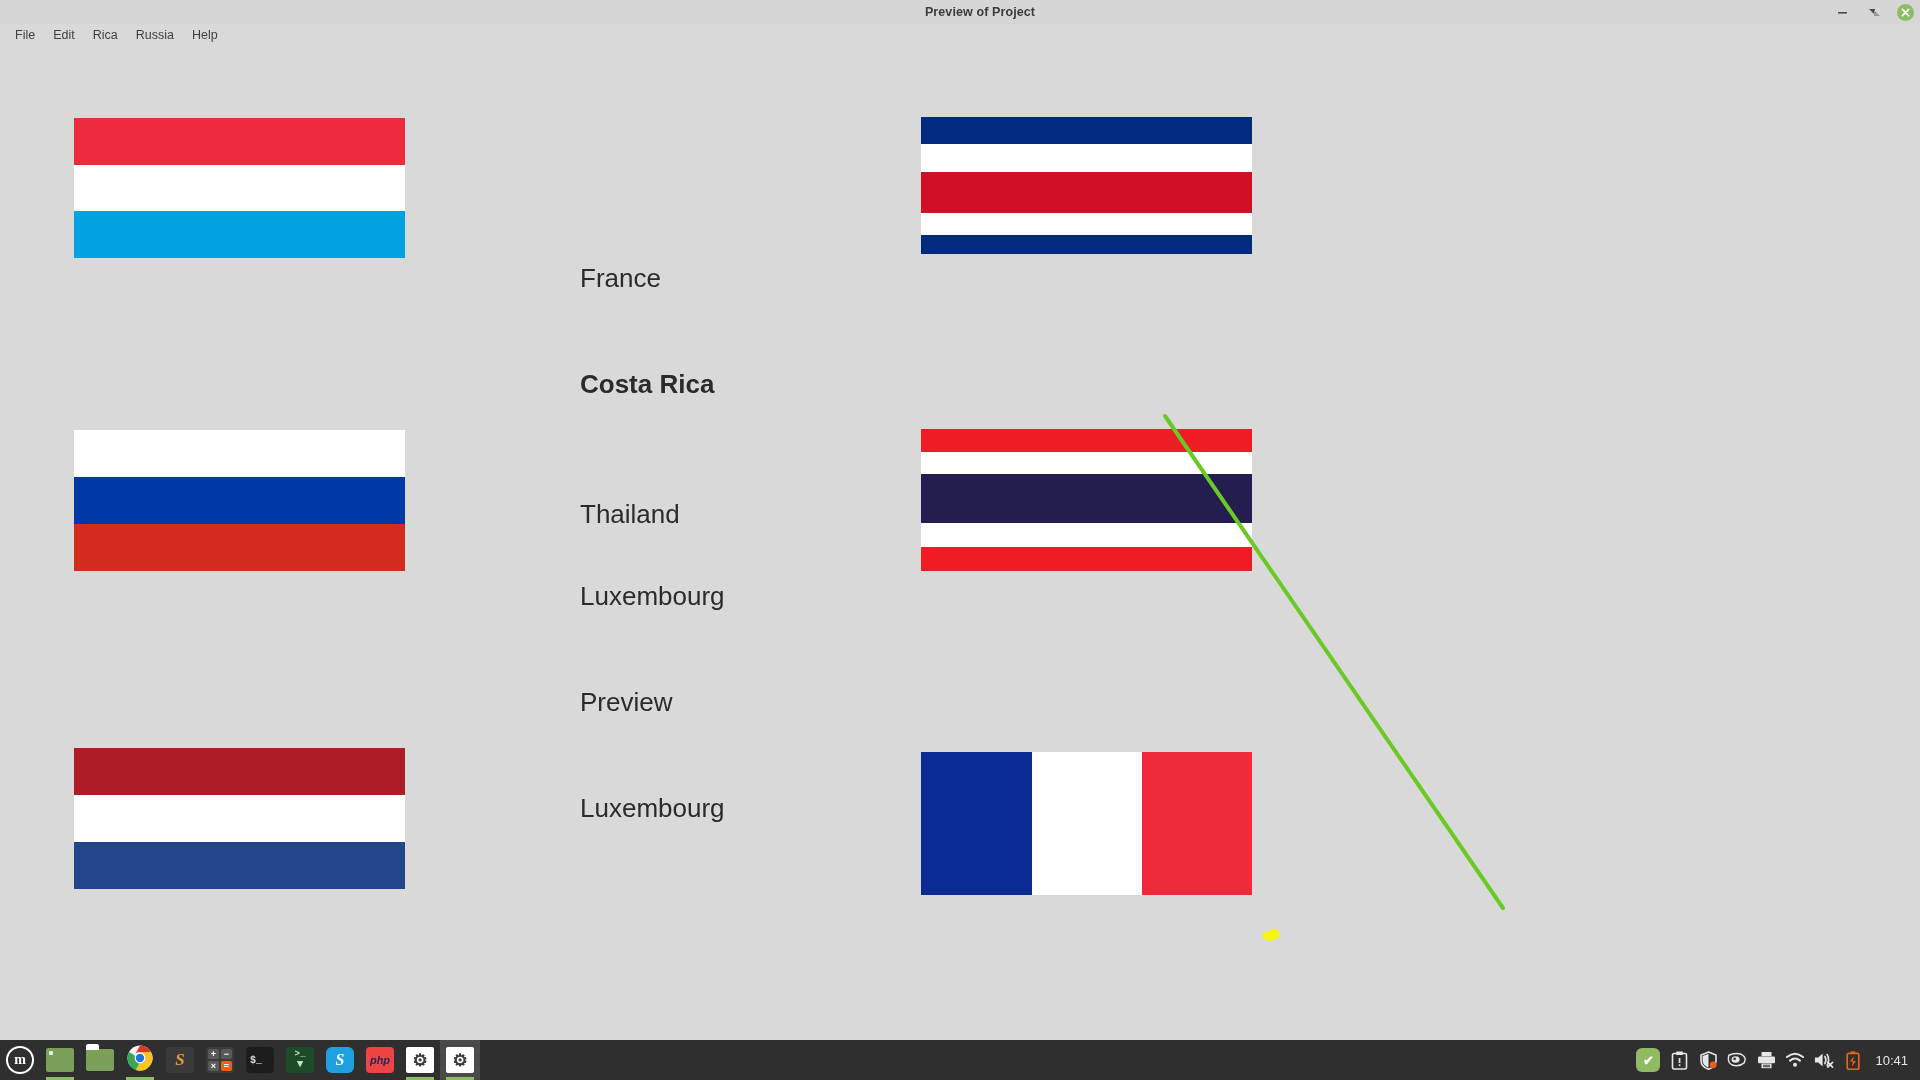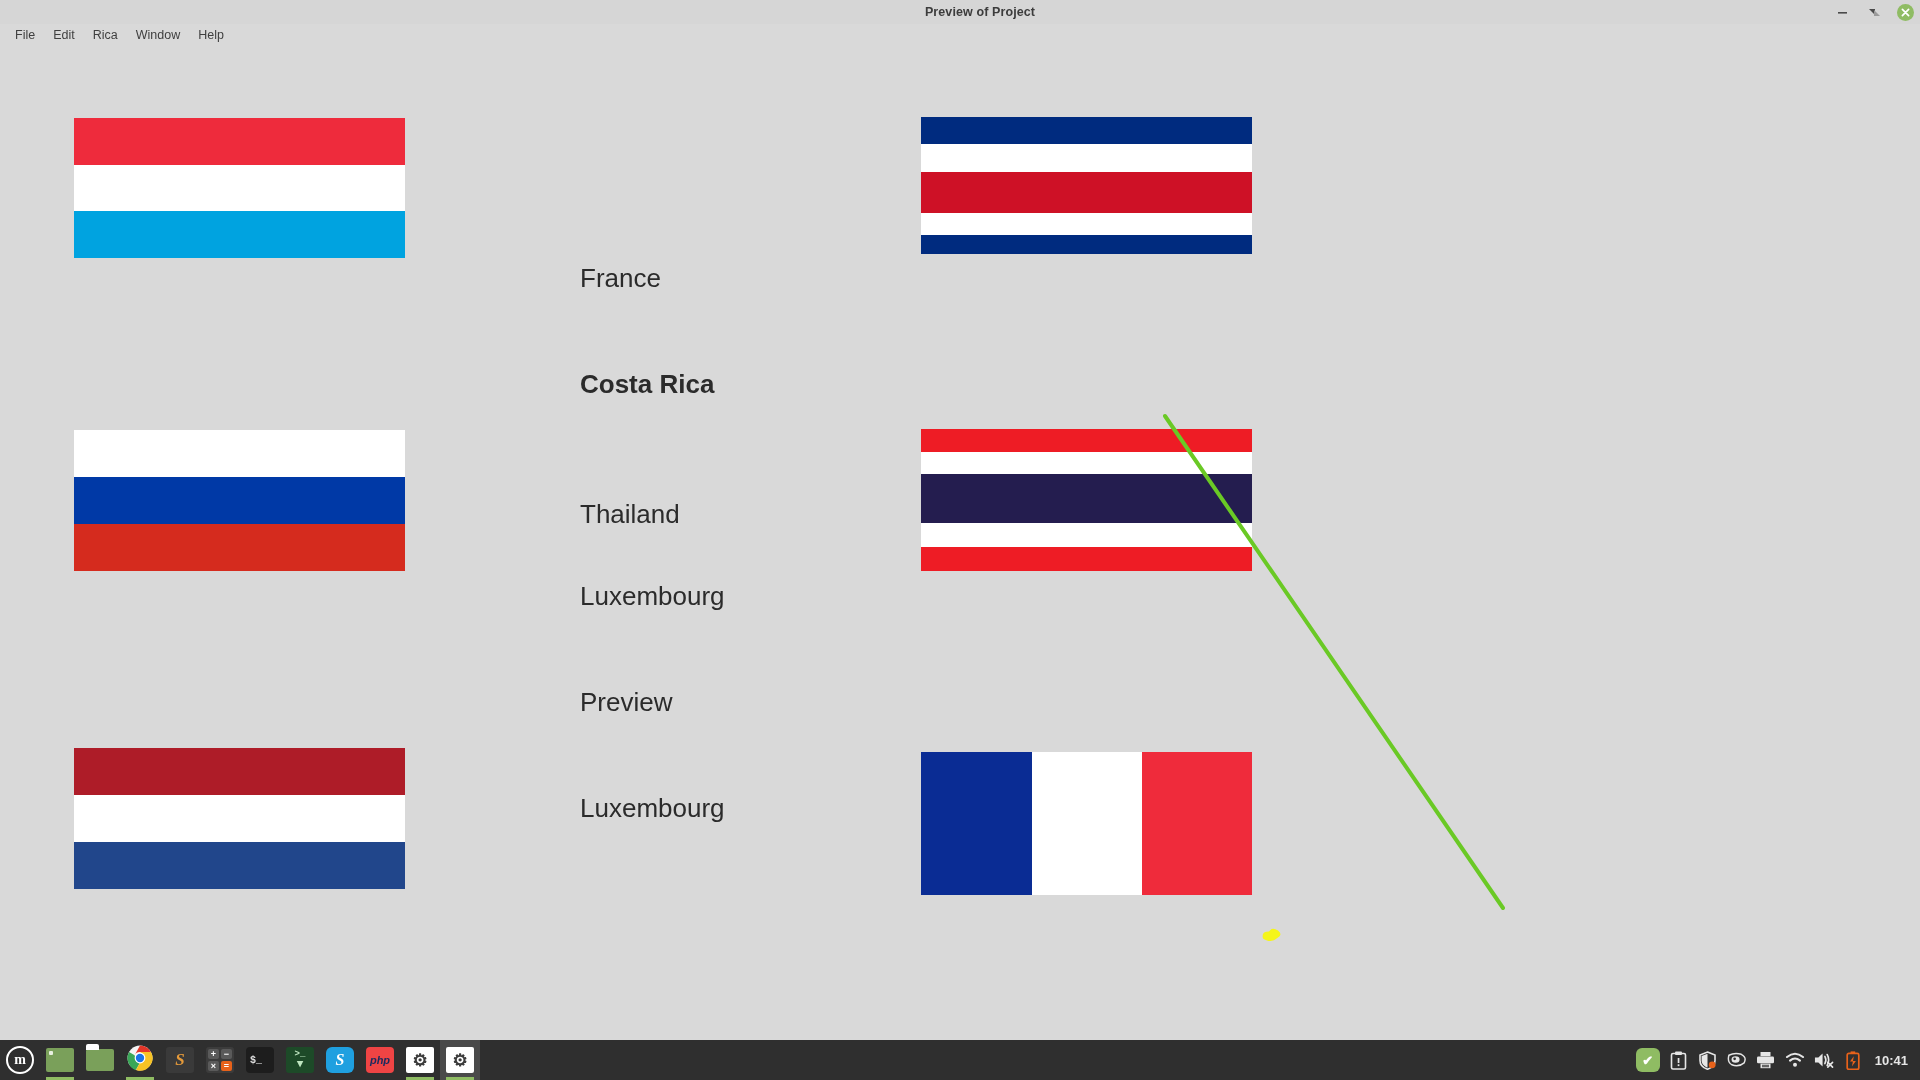--- a/index.html
+++ b/index.html
@@ -141,21 +141,21 @@
     margin-left: auto; display: flex; align-items: center; gap: 9px;
     padding-right: 12px; height: 40px;
   }
   .tray-ico { width: 20px; height: 20px; display: flex; align-items: center;
     justify-content: center; color: #e6e6e6; font-size: 13px; }
   .tray-check {
     width: 24px; height: 24px; border-radius: 6px; background: #8fbc63;
     display: flex; align-items: center; justify-content: center;
     color: #ffffff; font-size: 13px; font-weight: bold;
   }
-  .clock { color: #e6e6e6; font-size: 13px; margin-left: 3px; font-weight: bold; }
+  .clock { color: #e6e6e6; font-size: 13px; margin-left: 3px; }
 </style>
 </head>
 <body>
 
 <div class="titlebar">
   <span class="title-text">Preview of Project</span>
   <div class="win-controls">
     <div class="wc wc-min">
       <svg width="11" height="11" viewBox="0 0 11 11" aria-hidden="true">
         <rect x="1" y="5" width="9" height="1.6" fill="#4a4a4a"></rect>
@@ -172,21 +172,21 @@
         <path d="M1.4 1.4 L7.6 7.6 M7.6 1.4 L1.4 7.6" stroke="#ffffff" stroke-width="1.7" stroke-linecap="round"></path>
       </svg>
     </div>
   </div>
 </div>
 
 <div class="menubar">
   <div class="menu-item">File</div>
   <div class="menu-item">Edit</div>
   <div class="menu-item">Rica</div>
-  <div class="menu-item">Window</div>
+  <div class="menu-item">Russia</div>
   <div class="menu-item">Help</div>
 </div>
 
 <div class="canvas" id="canvas">
     <div class="flag horizontal" style="left: 72px; top: 72px; width: 331px; height: 140px;">
       <div class="stripe" style="background: rgb(238, 43, 60); height: 33.4%; width: 100%;"></div>
       <div class="stripe" style="background: rgb(255, 255, 255); height: 33.3%; width: 100%;"></div>
       <div class="stripe" style="background: rgb(0, 163, 224); height: 33.3%; width: 100%;"></div>
     </div>
     <div class="flag horizontal" style="left: 72px; top: 384px; width: 331px; height: 141px;">

